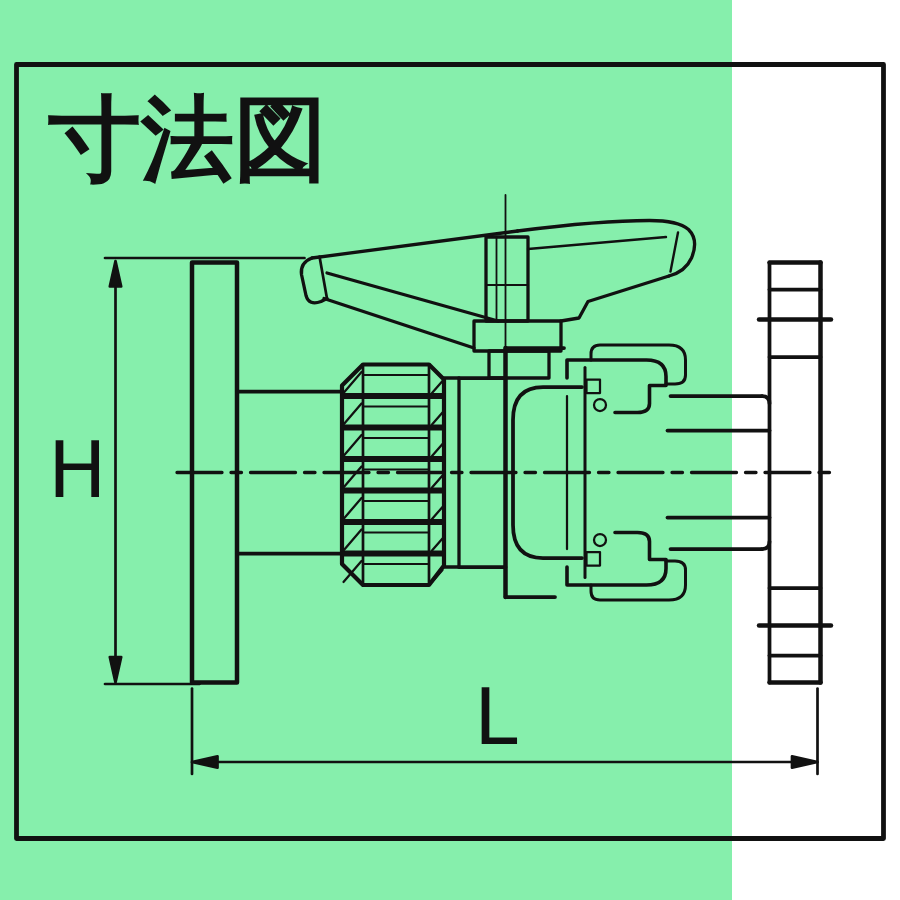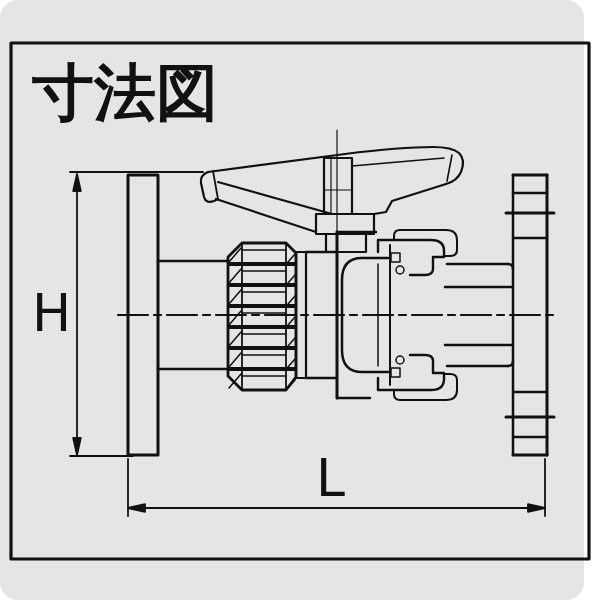--- a/index.html
+++ b/index.html
@@ -1,17 +1,17 @@
 <!DOCTYPE html>
 <html><head>
 <meta charset="utf-8">
 <style>
   html,body{margin:0;padding:0;background:#fff;}
-  .canvas{position:relative;width:584px;height:600px;background:#e5e5e5;
-          font-family:"DejaVu Sans",sans-serif;border-radius:18px;}
+  .canvas{position:relative;width:488px;height:600px;background:#86efac;
+          font-family:"DejaVu Sans",sans-serif;}
   svg{display:block;}
   text{fill:#111;}
   .t-title{font-size:62px;font-weight:bold;}
   .t-dim{font-size:52px;font-weight:400;}
 </style>
 </head>
 <body>
 
 <div class="canvas">
 <svg width="600" height="600" viewBox="0 0 600 600">

